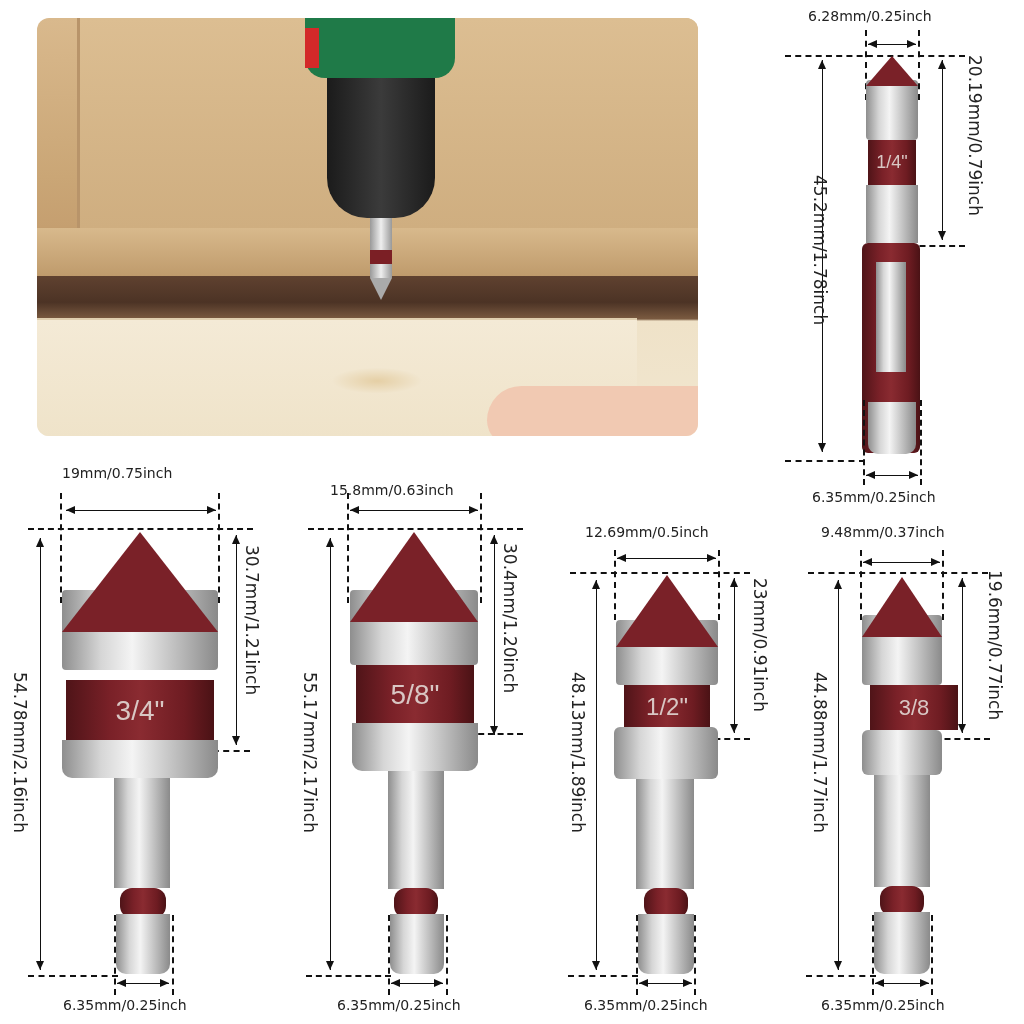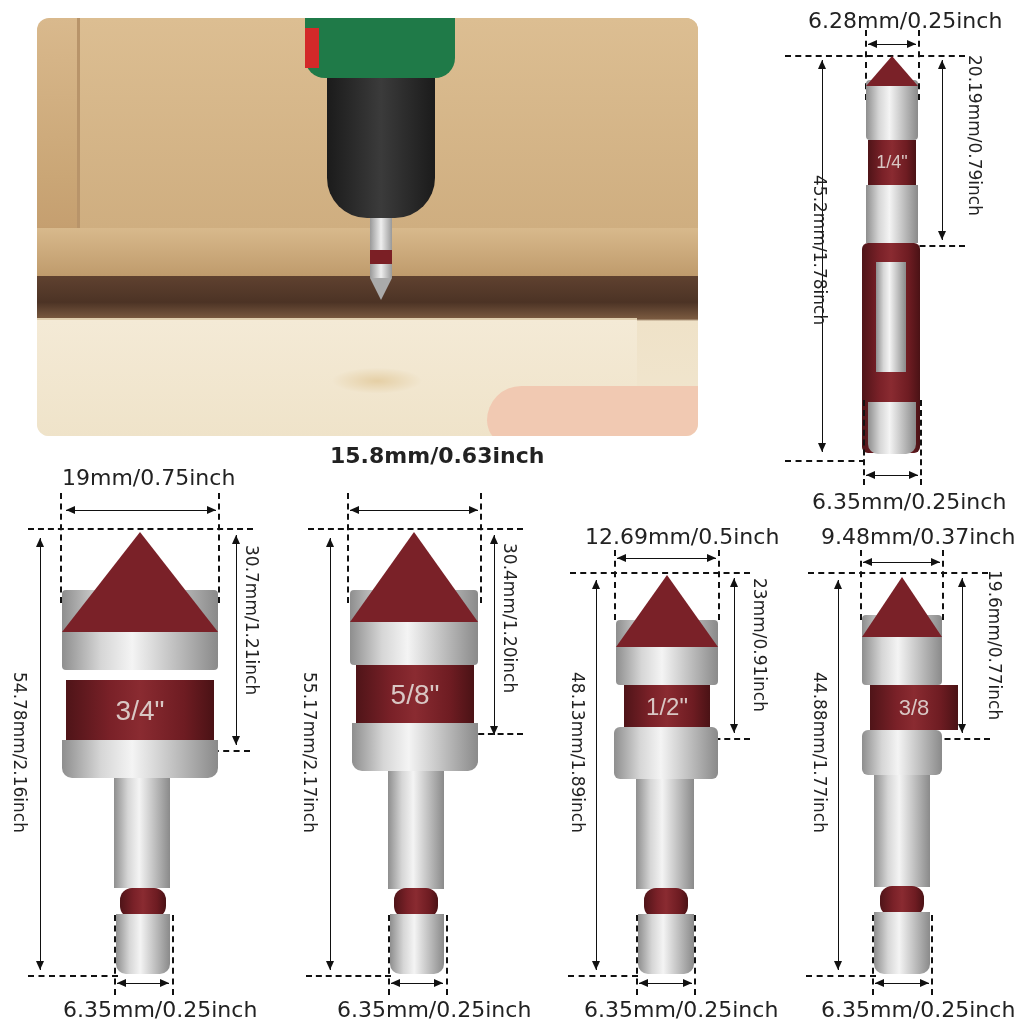--- a/index.html
+++ b/index.html
@@ -11,21 +11,21 @@
   .photo .board{left:0;top:300px;width:600px;height:118px;background:linear-gradient(180deg,#f4ead6,#efe3c9);border-top:2px solid #e0cfaf;}
   .photo .hand{left:450px;top:368px;width:230px;height:60px;border-radius:40px 0 0 30px;background:#f1c9b2;}
   .photo .drill-body{left:268px;top:0;width:150px;height:60px;background:#1f7a48;border-radius:0 0 20px 20px;}
   .photo .drill-red{left:268px;top:10px;width:14px;height:40px;background:#d32929;}
   .photo .chuck{left:290px;top:60px;width:108px;height:140px;background:linear-gradient(90deg,#1b1b1b,#3b3b3b,#1b1b1b);border-radius:0 0 40px 40px;}
   .photo .bit{left:333px;top:200px;width:22px;height:60px;background:linear-gradient(90deg,#999,#eee,#999);}
   .photo .bit-red{left:333px;top:232px;width:22px;height:14px;background:#7b1f25;}
   .photo .bit-tip{left:333px;top:260px;width:0;height:0;border-left:11px solid transparent;border-right:11px solid transparent;border-top:22px solid #aaa;}
   .photo .dust{left:295px;top:350px;width:90px;height:26px;border-radius:50%;background:radial-gradient(#e5cfa5,#f1e6cf 70%);}
 
-  .dim{position:absolute;font-size:22px;white-space:nowrap;color:#222;letter-spacing:0;}
+  .dim{position:absolute;font-size:14px;white-space:nowrap;color:#222;letter-spacing:0;}
   .vtext{position:absolute;font-size:17px;white-space:nowrap;color:#222;transform-origin:0 0;}
   .vtext.cw{transform:rotate(90deg);}
   .dash-h{position:absolute;height:0;border-top:2px dashed #111;}
   .dash-v{position:absolute;width:0;border-left:2px dashed #111;}
   .arr-h{position:absolute;height:1px;background:#111;}
   .arr-h::before,.arr-h::after{content:"";position:absolute;top:-4px;border-top:4px solid transparent;border-bottom:4px solid transparent;}
   .arr-h::before{left:0;border-right:9px solid #111;}
   .arr-h::after{right:0;border-left:9px solid #111;}
   .arr-v{position:absolute;width:1px;background:#111;}
   .arr-v::before,.arr-v::after{content:"";position:absolute;left:-4px;border-left:4px solid transparent;border-right:4px solid transparent;}
@@ -102,21 +102,21 @@
   <div class="abs maroon" style="left:120px;top:888px;width:46px;height:30px;border-radius:12px;"></div>
   <div class="abs steel" style="left:116px;top:914px;width:54px;height:60px;border-radius:0 0 10px 10px;"></div>
   <div class="dash-h" style="left:28px;top:975px;width:90px;"></div>
   <div class="dash-v" style="left:114px;top:915px;height:80px;"></div>
   <div class="dash-v" style="left:172px;top:915px;height:80px;"></div>
   <div class="arr-h" style="left:117px;top:983px;width:52px;"></div>
   <span class="dim" style="left:63px;top:997px;">6.35mm/0.25inch</span>
 </div>
 
 <div>
-  <span class="dim" style="left:330px;top:443px;font-weight:bold;">15.8mm/0.63inch</span>
+  <span class="dim" style="left:330px;top:482px;">15.8mm/0.63inch</span>
   <div class="dash-v" style="left:347px;top:493px;height:110px;"></div>
   <div class="dash-v" style="left:480px;top:493px;height:110px;"></div>
   <div class="arr-h" style="left:350px;top:510px;width:128px;"></div>
   <div class="dash-h" style="left:308px;top:528px;width:215px;"></div>
   <div class="arr-v" style="left:330px;top:538px;height:432px;"></div>
   <span class="vtext cw" style="left:320px;top:672px;">55.17mm/2.17inch</span>
   <div class="arr-v" style="left:494px;top:535px;height:200px;"></div>
   <span class="vtext cw" style="left:520px;top:543px;">30.4mm/1.20inch</span>
   <div class="dash-h" style="left:420px;top:733px;width:103px;"></div>
   <div class="abs steel" style="left:350px;top:590px;width:128px;height:75px;border-radius:4px;"></div>

